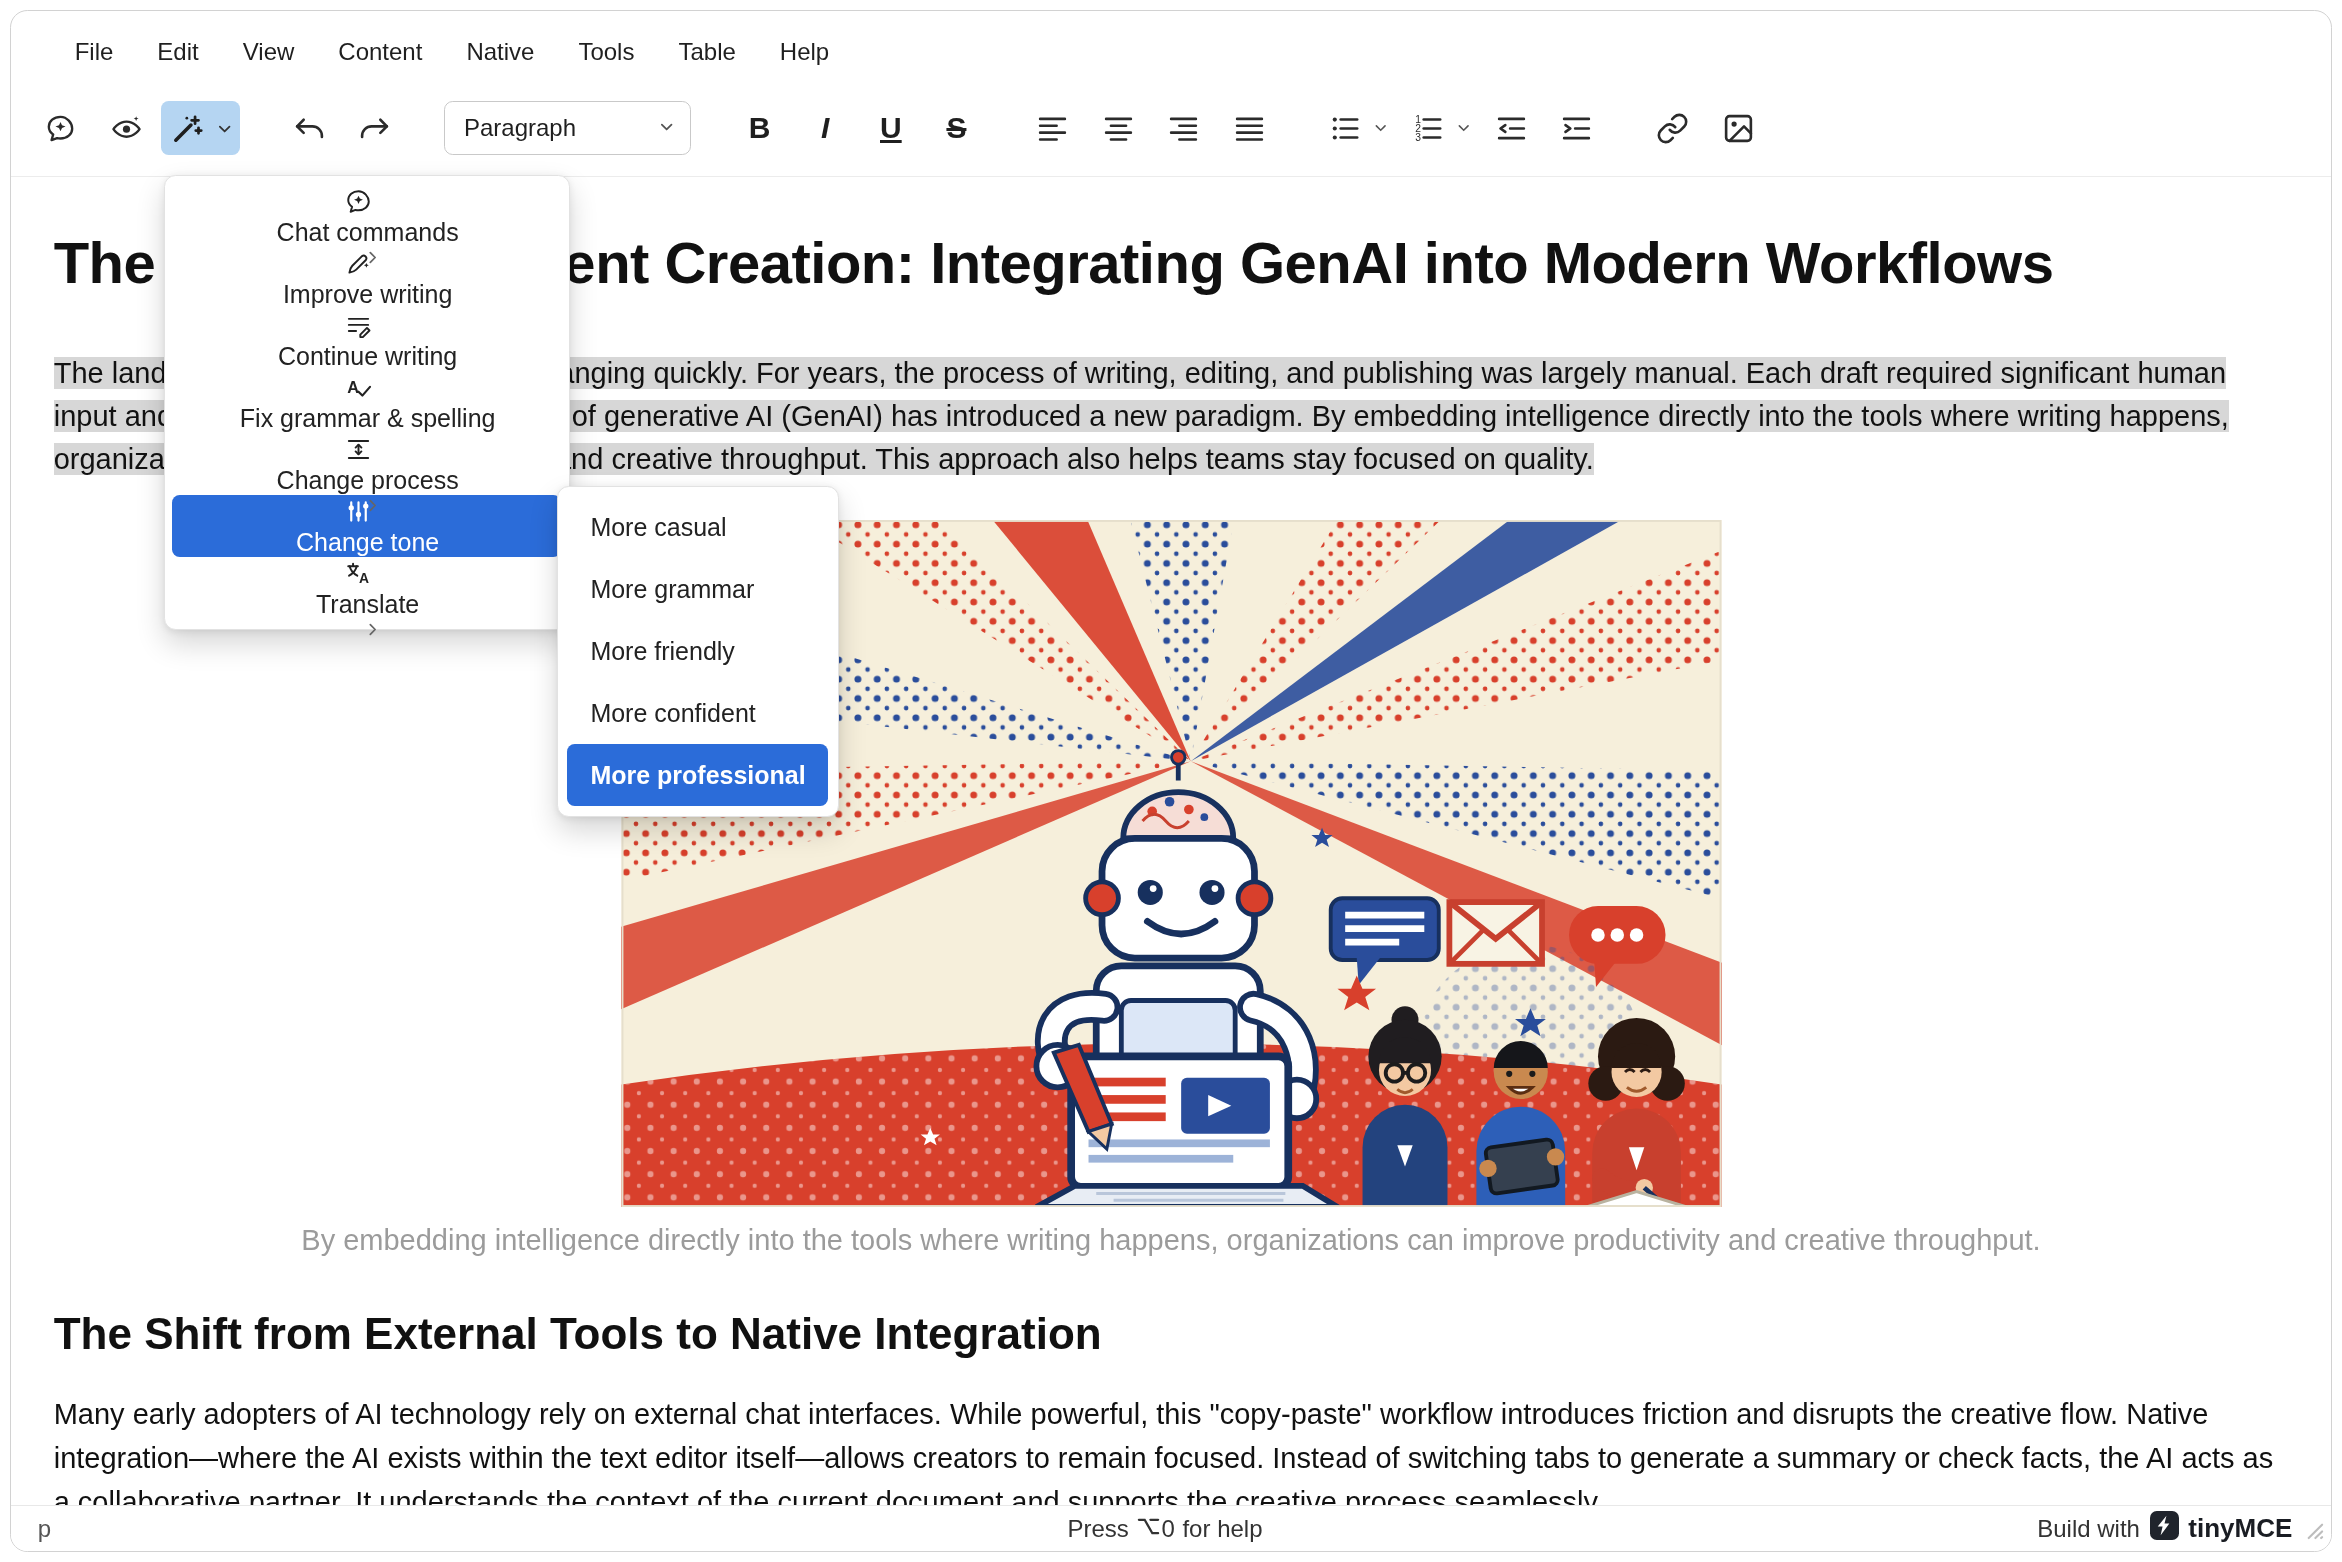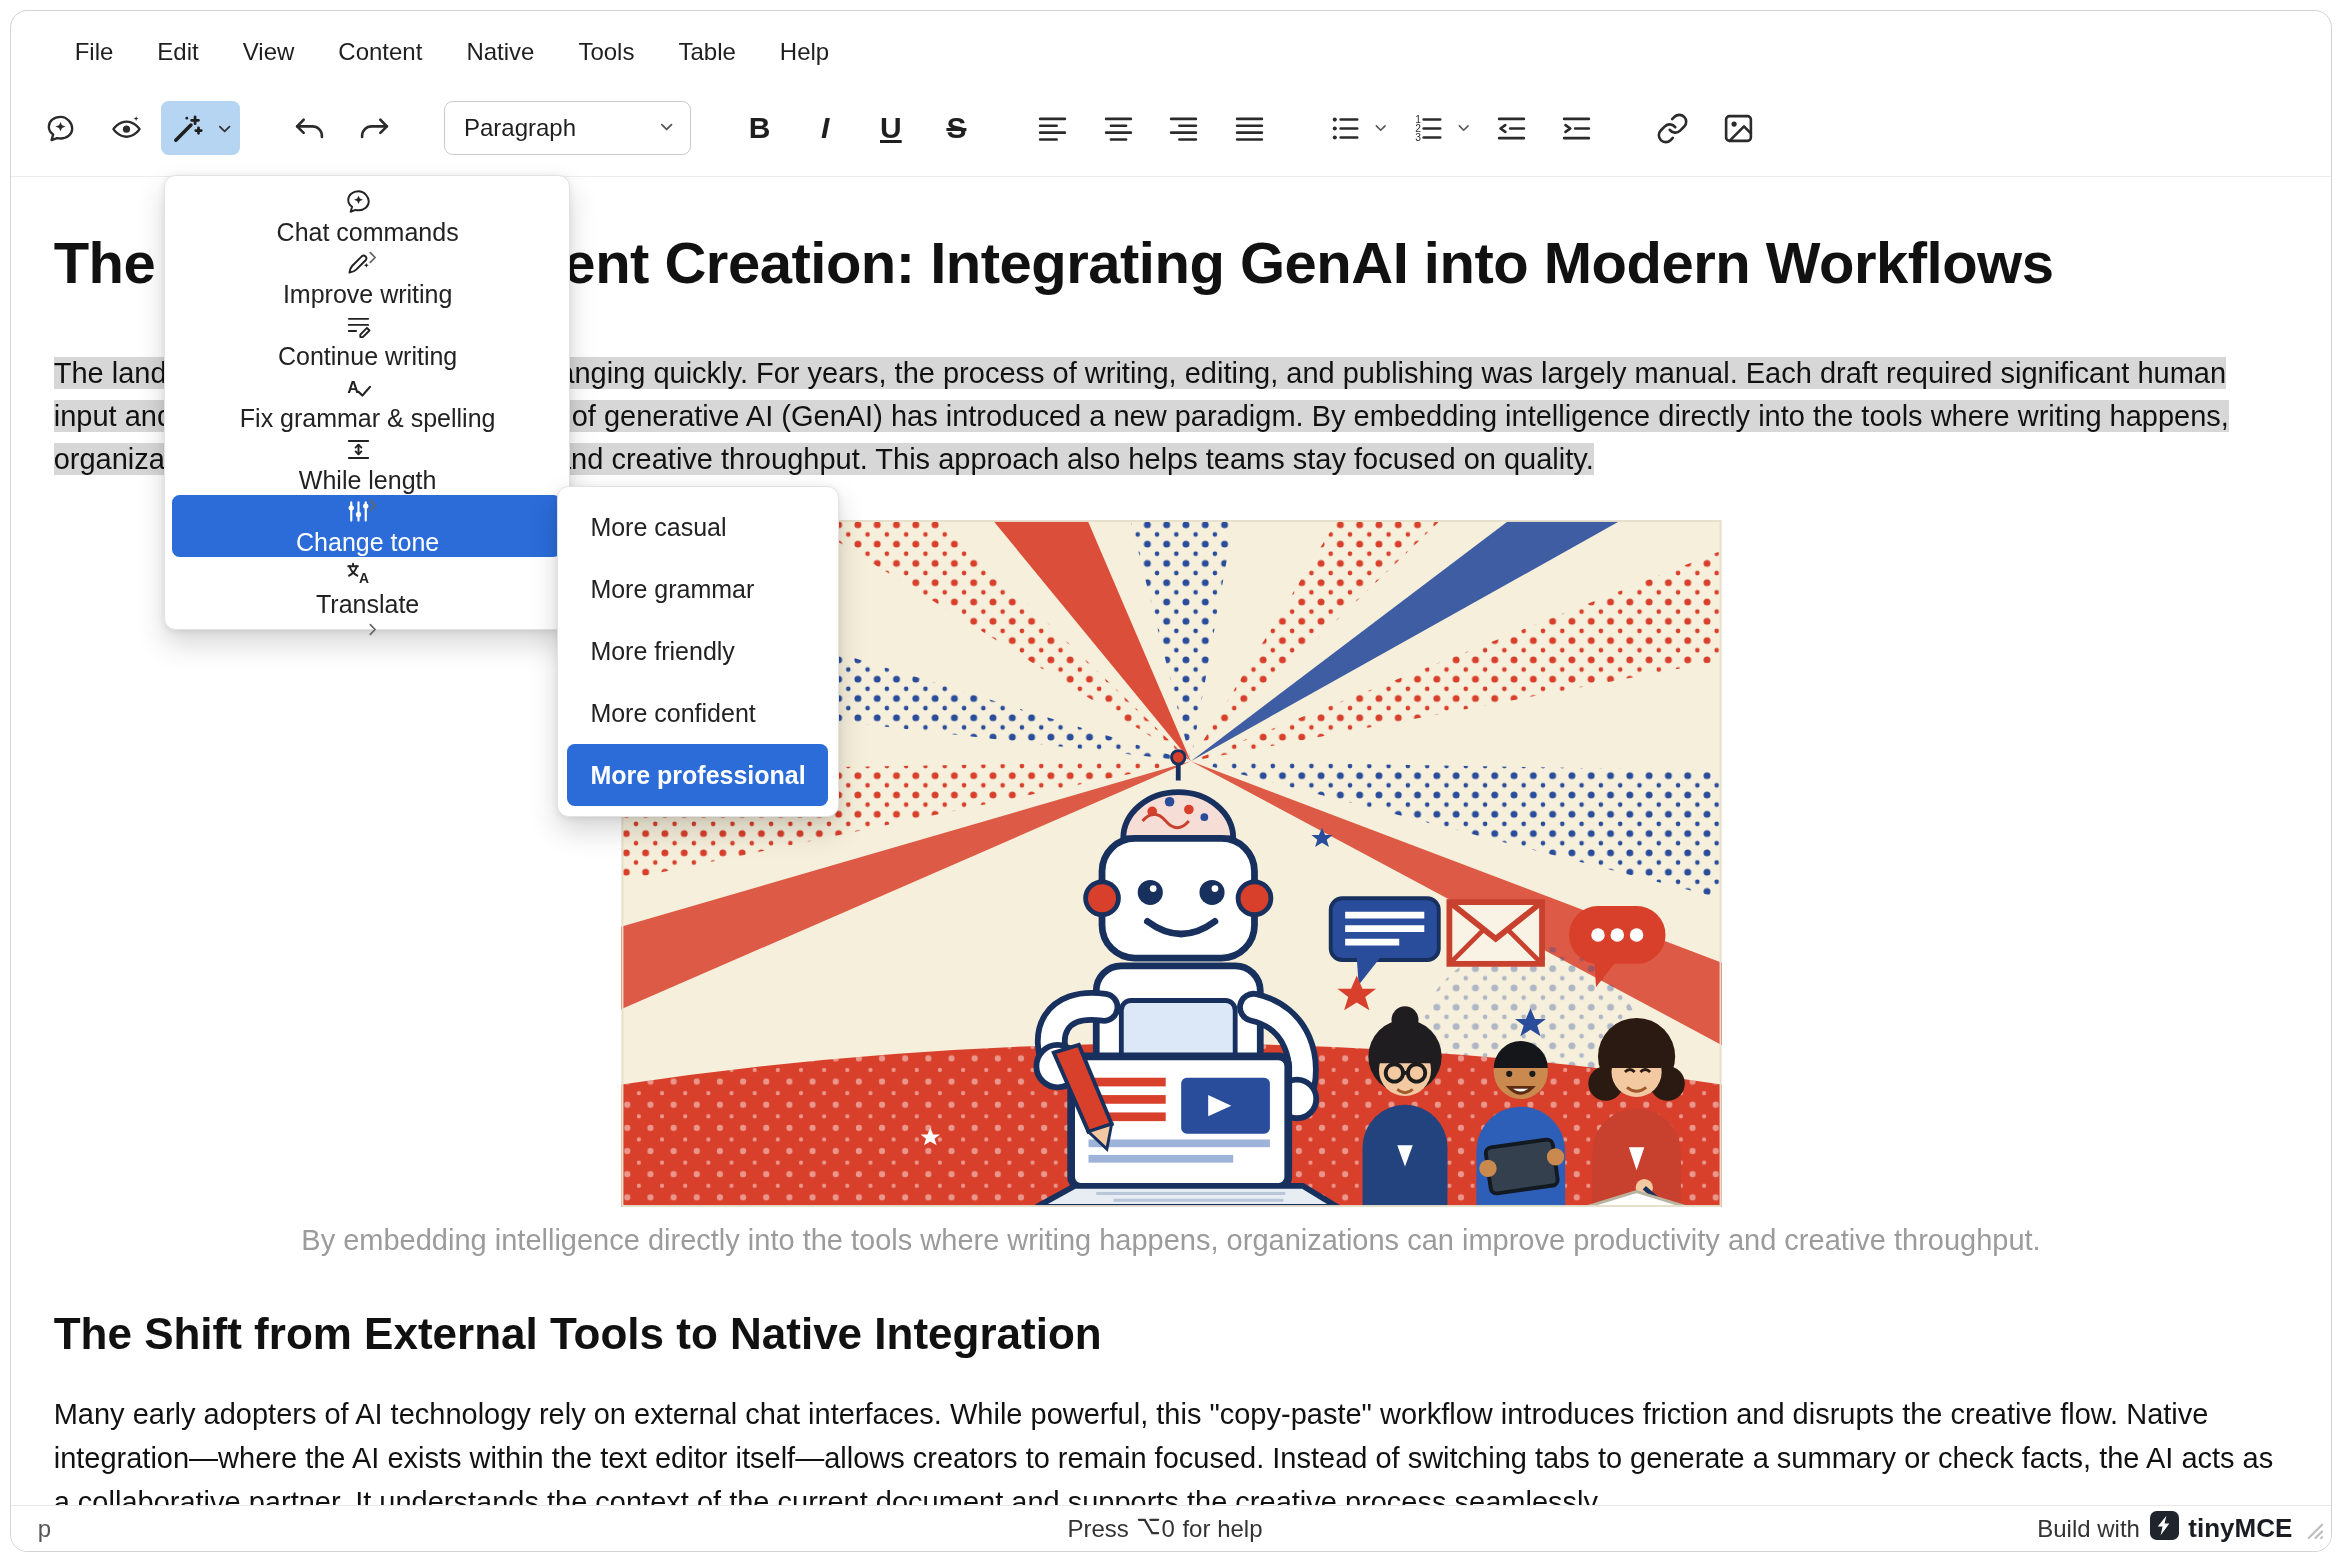--- a/index.html
+++ b/index.html
@@ -473,21 +473,21 @@
       <span class="lbl">Fix grammar &amp; spelling</span>
     </div>
     <div class="menu-item">
       <span class="mi">
         <svg width="29" height="29" viewBox="0 0 24 24" fill="none" stroke="currentColor" stroke-width="1.6" stroke-linecap="round" stroke-linejoin="round">
           <path d="M4 5h16M4 19h16M12 8.2v7.6"></path>
           <path d="M9.6 10.4 12 8 14.4 10.4"></path>
             <path d="M9.6 13.6 12 16 14.4 13.6"></path>
         </svg>
       </span>
-      <span class="lbl">While length</span>
+      <span class="lbl">Change process</span>
       <span class="subchev">
         <svg width="21" height="21" viewBox="0 0 24 24" fill="none" stroke="currentColor" stroke-width="2" stroke-linecap="round" stroke-linejoin="round">
             <path d="M9.5 6.5L15 12l-5.5 5.5"></path>
           </svg>
       </span>
     </div>
     <div class="menu-item hl">
       <span class="mi">
         <svg width="29" height="29" viewBox="0 0 24 24" fill="none" stroke="currentColor" stroke-width="1.8" stroke-linecap="round">
           <path d="M6 4.5v15M12 4.5v15M18 4.5v15"></path>

